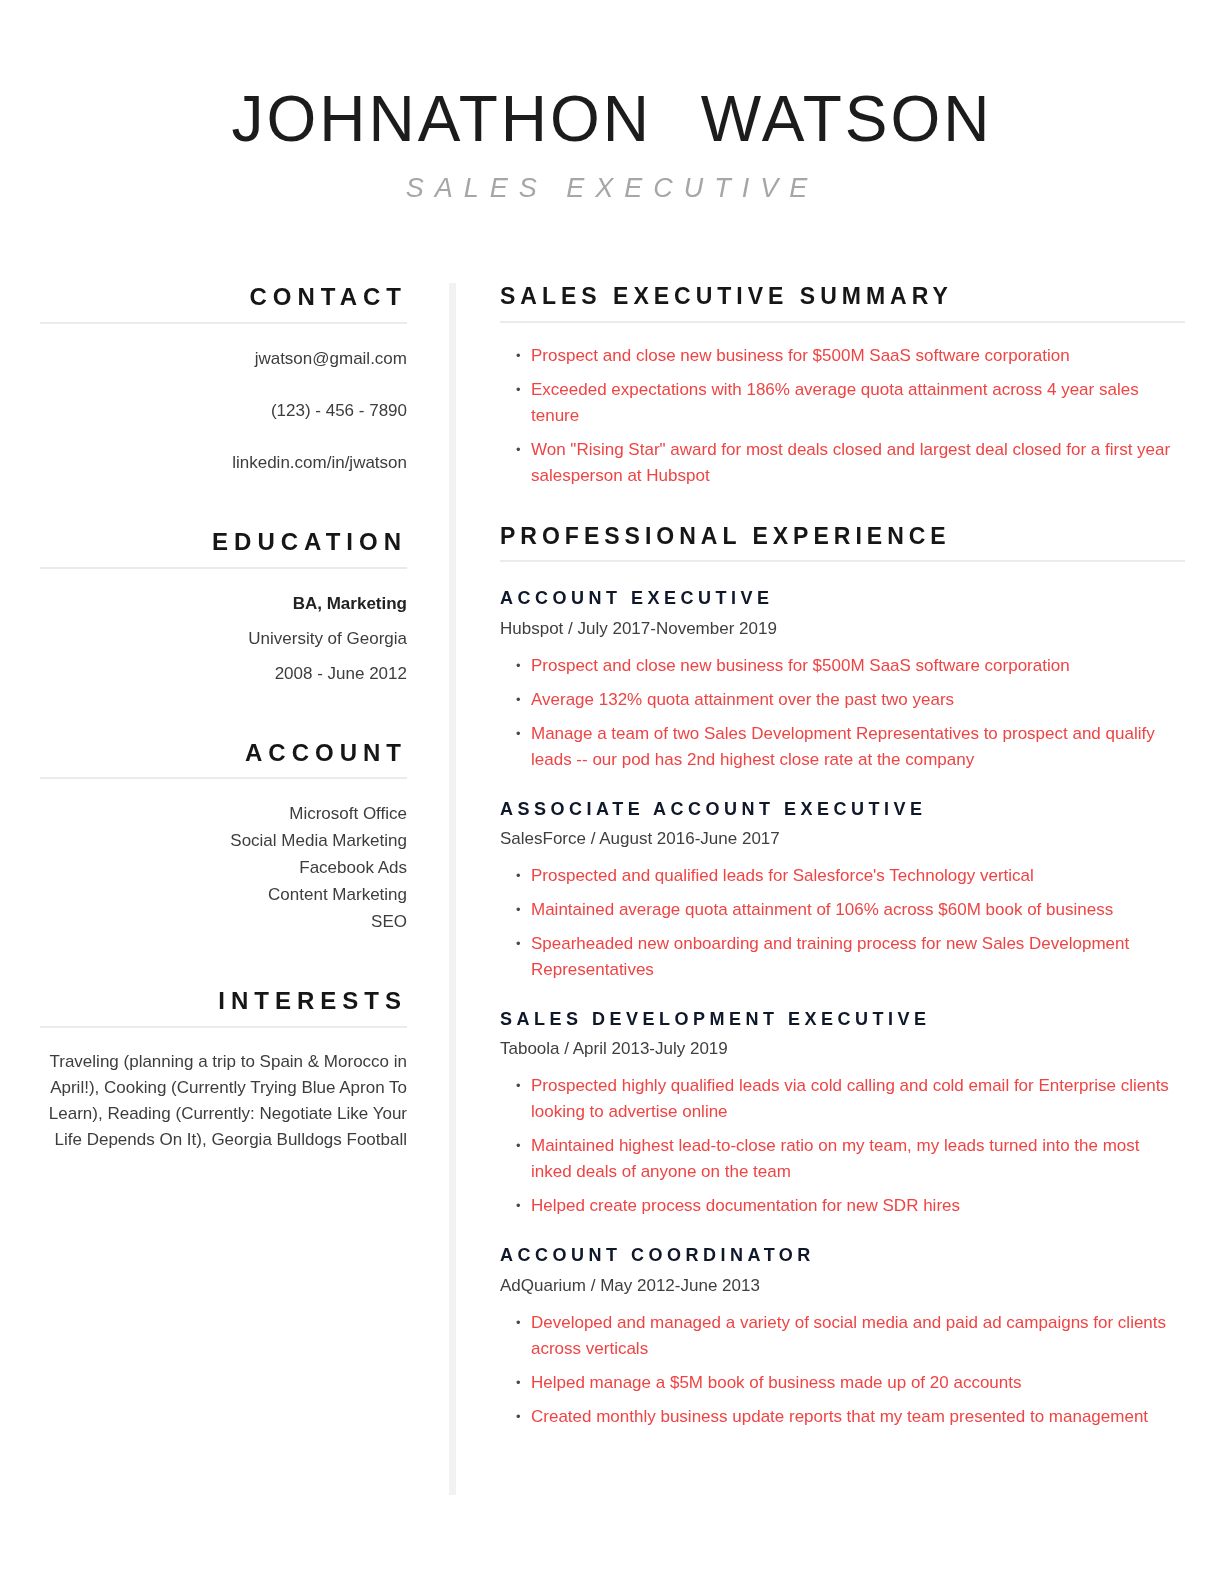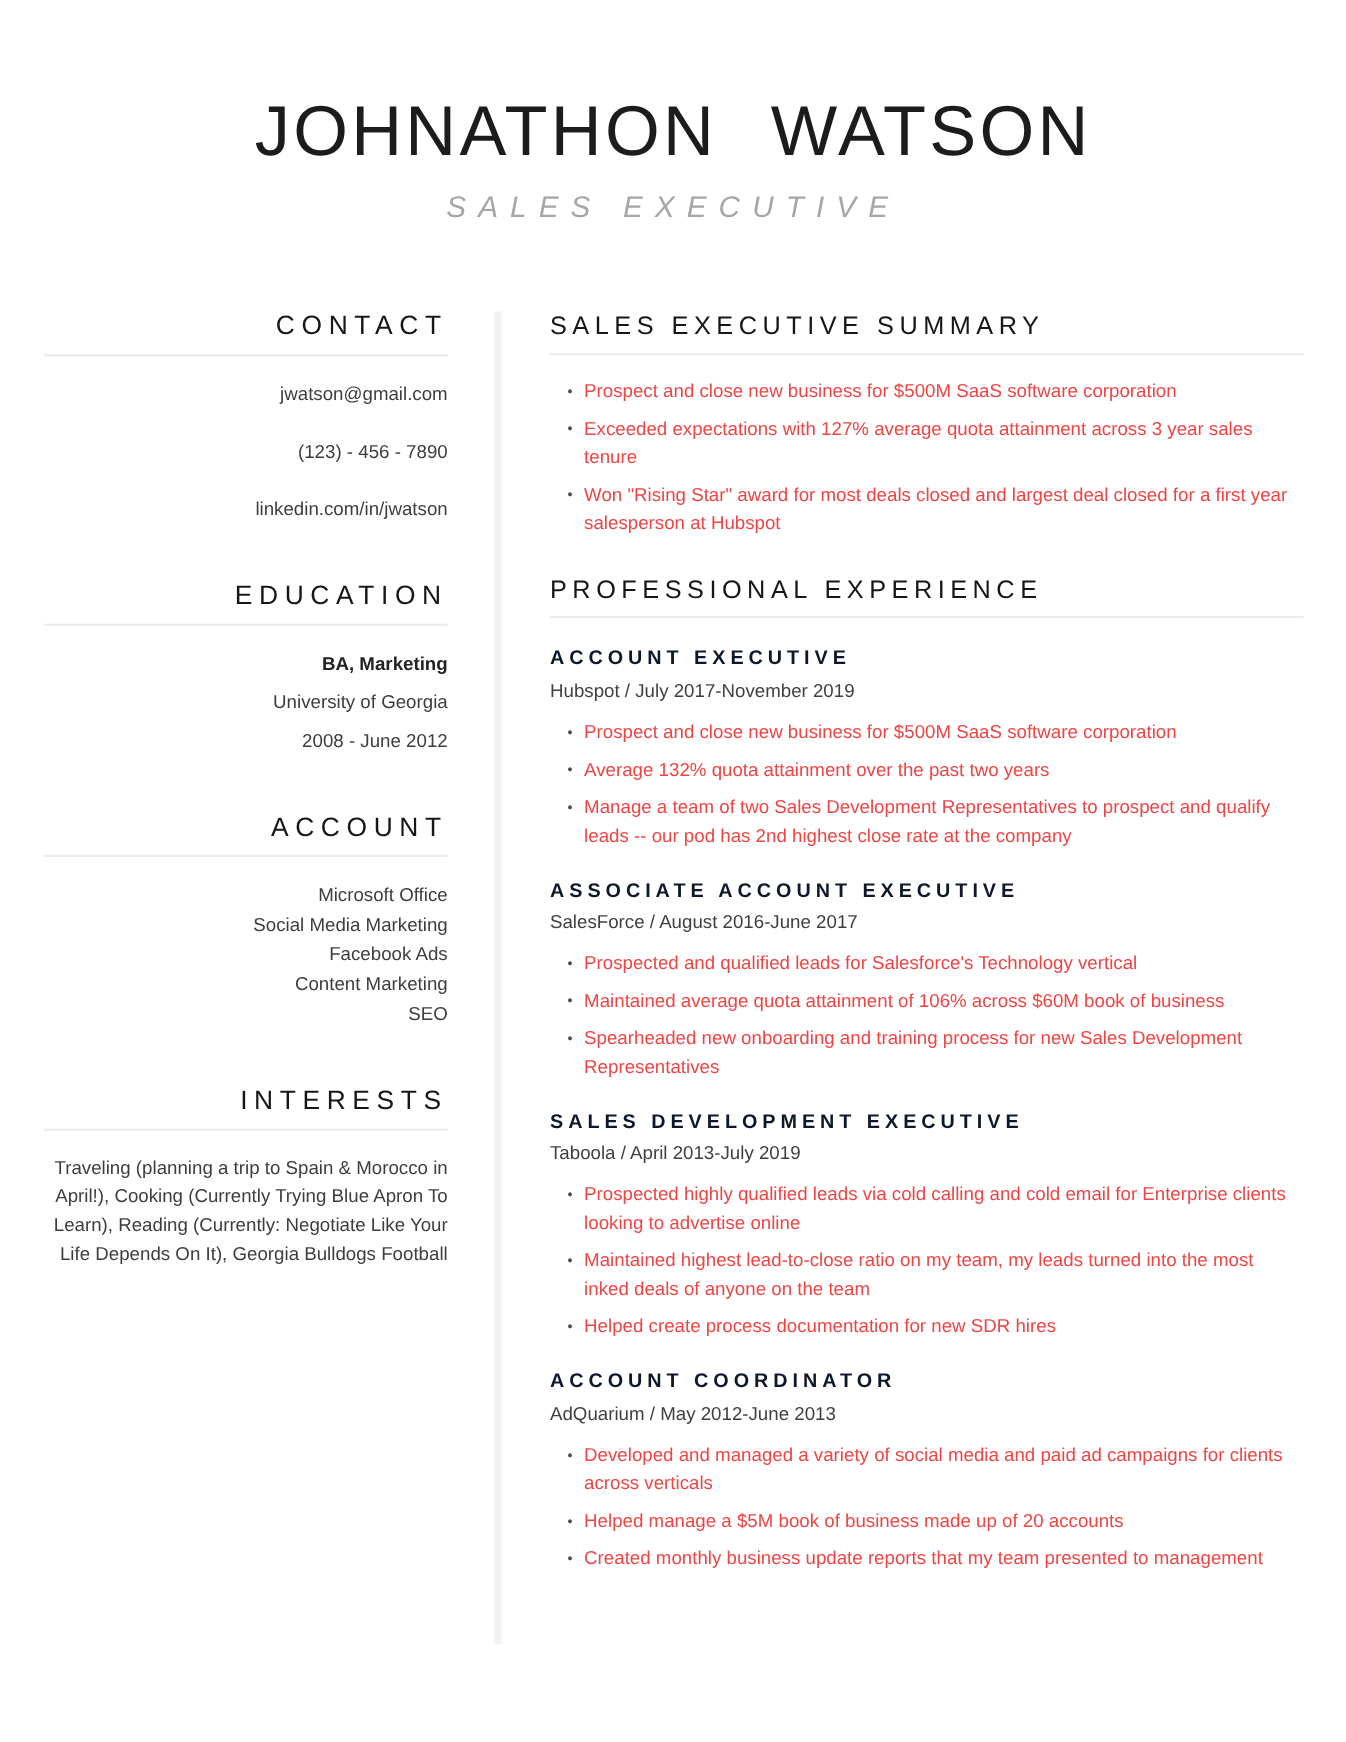--- a/index.html
+++ b/index.html
@@ -20,21 +20,21 @@
     margin-top:19px; font-size:27px; font-weight:400;
     letter-spacing:11px; color:#a6a6a6;font-style:italic;
   }
 
   
   .left-col  { position:absolute; left:40px;  top:283px; width:367px; text-align:right; }
   .right-col { position:absolute; left:500px; top:283px; width:685px; text-align:left; }
   .v-divider { position:absolute; left:449px; top:283px; width:7px; height:1212px; background:#f2f2f2; }
 
   h2.section-heading {
-    font-size:24px; font-weight:400; color:#161616;
+    font-size:24px; font-weight:700; color:#161616;
     letter-spacing:6px; line-height:1.2;
   }
   .right-col h2.section-heading { font-size:23px; letter-spacing:5px; }
   .rule { height:2px; background:#ebebeb; margin-top:10px; }
 
   
   .side-section + .side-section { margin-top:52px; }
   .side-body { margin-top:21px; font-size:17px; line-height:27px; color:#3d3d3d; }
   .contact-item { margin-top:25px; }
   .contact-item:first-child { margin-top:0; }
@@ -120,21 +120,21 @@
 
   </aside>
 
   <main class="right-col">
 
     <section class="main-section">
       <h2 class="section-heading">SALES EXECUTIVE SUMMARY</h2>
       <div class="rule"></div>
       <ul>
         <li>Prospect and close new business for $500M SaaS software corporation</li>
-        <li>Exceeded expectations with 127% average quota attainment across 3 year sales tenure</li>
+        <li>Exceeded expectations with 186% average quota attainment across 4 year sales tenure</li>
         <li>Won "Rising Star" award for most deals closed and largest deal closed for a first year salesperson at Hubspot</li>
       </ul>
     </section>
 
     <section class="main-section">
       <h2 class="section-heading experience-heading">PROFESSIONAL EXPERIENCE</h2>
       <div class="rule"></div>
 
       <div class="job">
         <div class="job-title">ACCOUNT EXECUTIVE</div>

